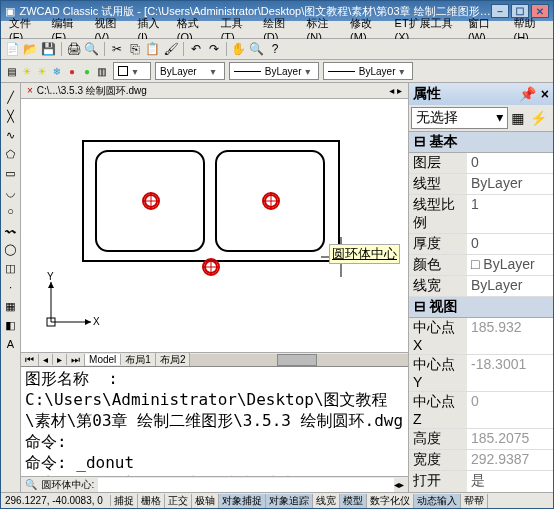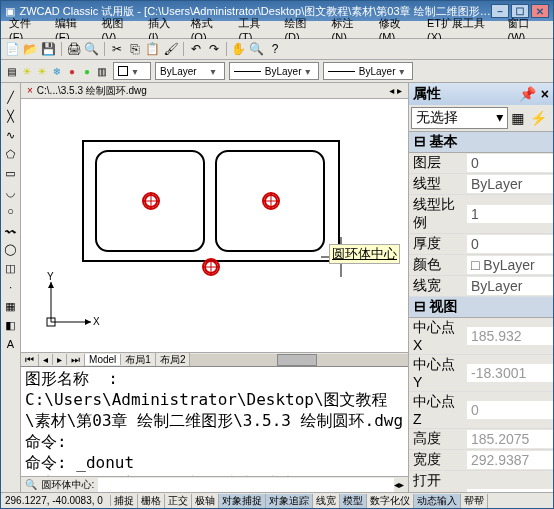--- a/index.html
+++ b/index.html
@@ -33,21 +33,21 @@
 .scrollbar-h .tabbtn { padding: 0 4px; border-right: 1px solid #aaa; cursor: pointer; }
 .scrollbar-h .model { background: #fff; }
 .scrollbar-h .track { flex: 1; background: #d4d0c8; height: 12px; position: relative; }
 .scrollbar-h .thumb { position: absolute; left: 40%; width: 40px; height: 12px; background: #bbb; border: 1px solid #888; }
 .prop-panel { width: 145px; background: #e8e6e0; border-left: 1px solid #aaa; display: flex; flex-direction: column; font-size: 14px; }
 .prop-panel .hdr { background: linear-gradient(#d8e4f2,#bcd0e8); padding: 2px 4px; font-weight: bold; display: flex; align-items: center; }
 .prop-panel .sel-row { display: flex; align-items: center; padding: 2px; border-bottom: 1px solid #aaa; }
 .prop-panel .sel-row .cmb { flex: 1; background: #fff; border: 1px solid #888; padding: 1px 4px; display: flex; }
 .prop-grid { flex: 1; overflow: auto; }
 .prop-grid .cat { background: #cdd8e6; font-weight: bold; padding: 1px 5px; border-bottom: 1px solid #aaa; }
-.prop-grid .row { display: flex; border-bottom: 1px solid #ddd; align-items: center; }
+.prop-grid .row { display: flex; border-bottom: 1px solid #ddd; }
 .prop-grid .row .k { width: 58px; padding: 1px 4px; }
 .prop-grid .row .v { flex: 1; background: #fff; padding: 1px 4px; color: #555; overflow: hidden; white-space: nowrap; }
 .prop-grid .row .dim { color: #999; }
 .cmdline { height: 110px; background: #fff; border-top: 1px solid #888; font-family: monospace; font-size: 16px; padding: 2px 4px; overflow: auto; white-space: pre-wrap; }
 .cmd-input-row { background: #e8e6e0; height: 16px; display: flex; align-items: center; border-top: 1px solid #aaa; padding: 0 4px; font-size: 10px; }
 .cmd-input-row input { flex: 1; border: none; background: #fff; height: 14px; font-size: 10px; padding: 0 2px; }
 .statusbar { height: 16px; background: #e8e6e0; border-top: 1px solid #aaa; display: flex; align-items: center; font-size: 10px; }
 .statusbar .coord { width: 110px; padding: 0 4px; border-right: 1px solid #aaa; }
 .statusbar .sbtn { padding: 0 3px; border-right: 1px solid #aaa; cursor: pointer; }
 .statusbar .sbtn.on { background: #bcd; }
@@ -73,20 +73,21 @@
       <span>编辑(E)</span>
       <span>视图(V)</span>
       <span>插入(I)</span>
       <span>格式(O)</span>
       <span>工具(T)</span>
       <span>绘图(D)</span>
       <span>标注(N)</span>
       <span>修改(M)</span>
       <span>ET扩展工具(X)</span>
       <span>窗口(W)</span>
+      <span>帮助(H)</span>
     </div>
 
   <div class="toolbar">
     <span class="tb-icon">📄</span>
     <span class="tb-icon">📂</span>
     <span class="tb-icon">💾</span>
     <span class="sep"></span>
     <span class="tb-icon">🖨</span>
     <span class="tb-icon">🔍</span>
     <span class="sep"></span>

